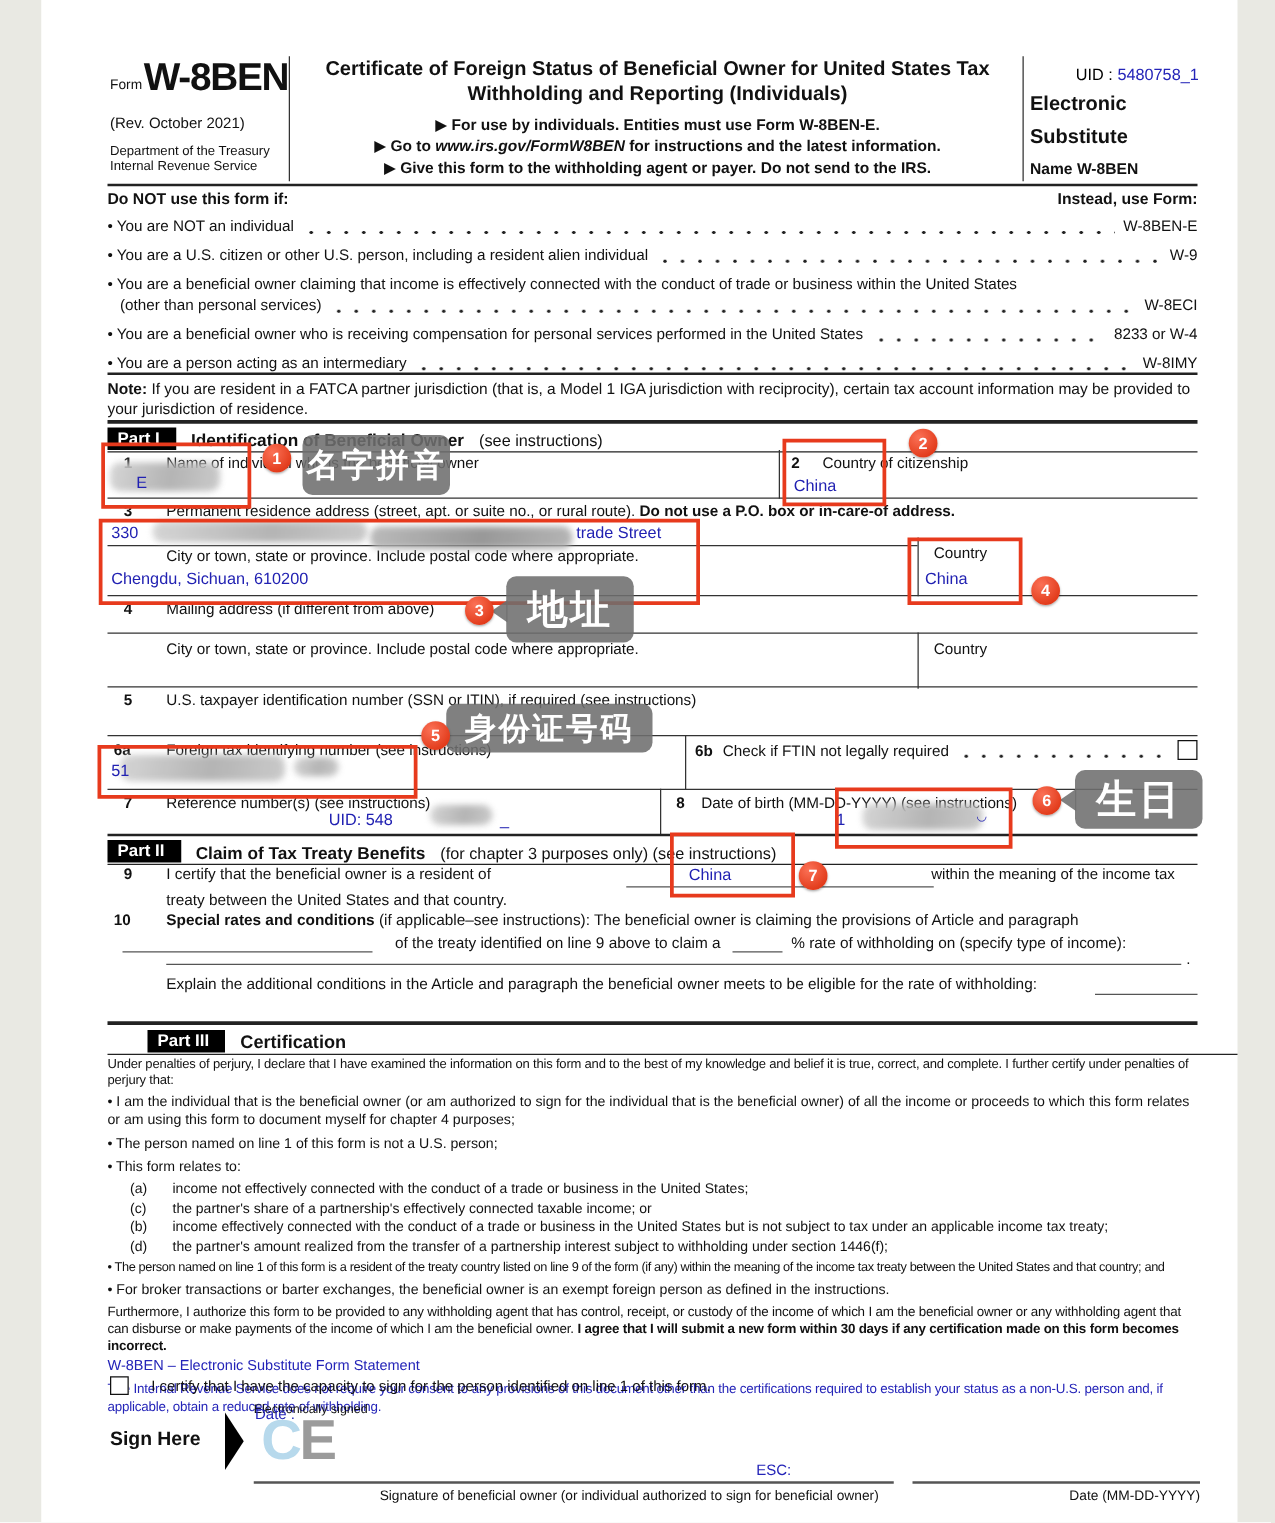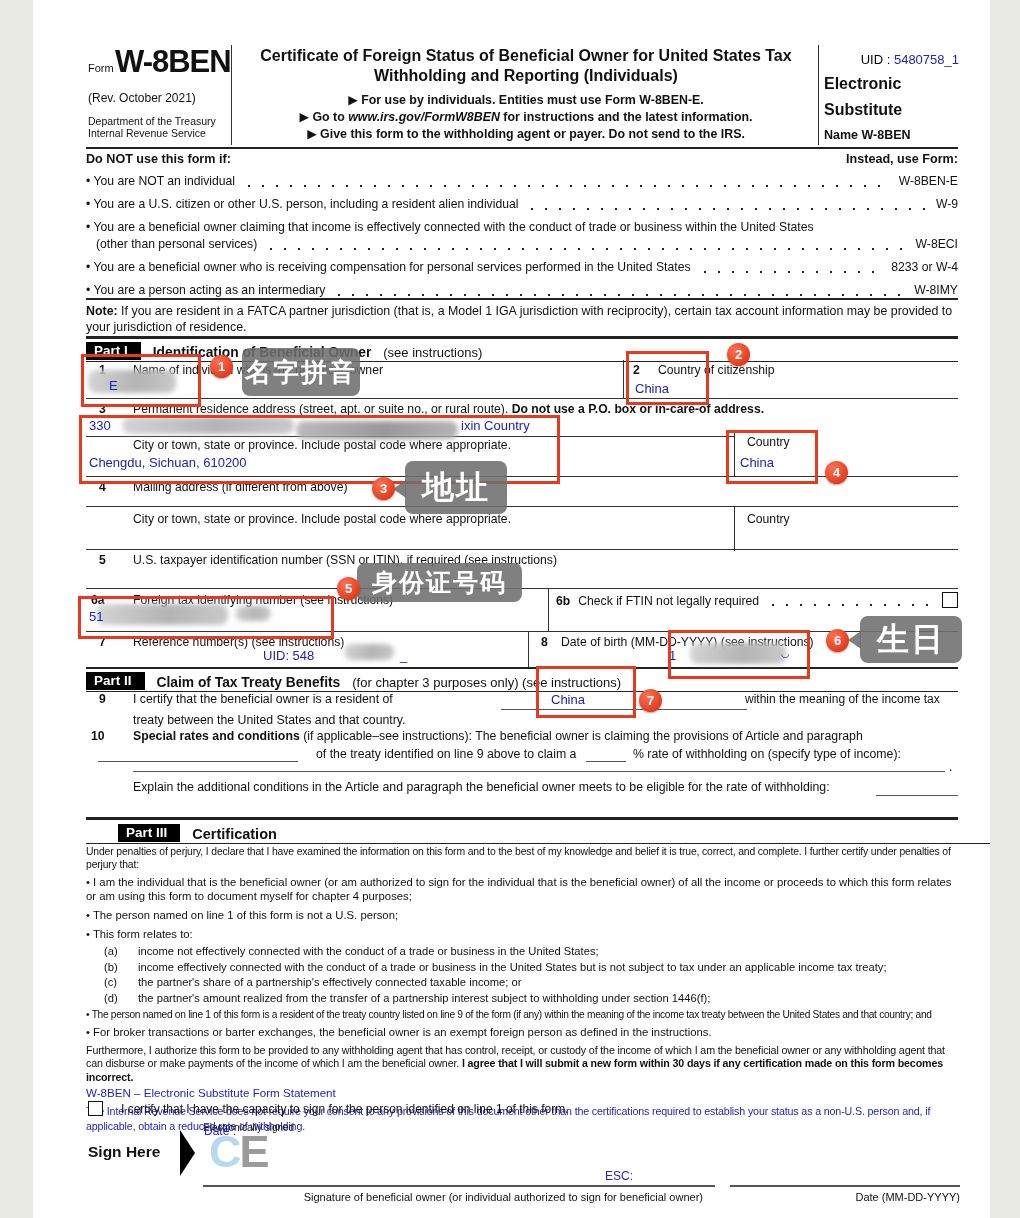--- a/index.html
+++ b/index.html
@@ -112,21 +112,21 @@
     <span class="abs num" style="left:600px;top:363px;">2</span>
     <span class="abs lbl" style="left:625px;top:363px;">Country of citizenship</span>
     <span class="abs val" style="left:602px;top:381px;">China</span>
     <div class="hline" style="left:53px;top:398px;width:872px;"></div>
 
     <span class="abs num" style="left:66px;top:402px;">3</span>
     <span class="abs lbl" style="left:100px;top:402px;"><span>Permanent residence address (street, apt. or suite no., or rural route). </span><b>Do not use a P.O. box or in-care-of address.</b></span>
     <span class="abs val" style="left:56px;top:418px;">330</span>
     <div class="blur" style="left:89px;top:417px;width:172px;height:17px;"></div>
     <div class="blur dark" style="left:263px;top:421px;width:162px;height:18px;"></div>
-    <span class="abs val" style="left:428px;top:418px;">ixin Country</span>
+    <span class="abs val" style="left:428px;top:418px;">trade Street</span>
     <div class="hline" style="left:53px;top:436px;width:648px;"></div>
     <div class="vline" style="left:701px;top:430px;height:47px;"></div>
     <span class="abs lbl" style="left:714px;top:435px;">Country</span>
     <span class="abs val" style="left:707px;top:455px;">China</span>
     <span class="abs lbl" style="left:100px;top:438px;">City or town, state or province. Include postal code where appropriate.</span>
     <span class="abs val" style="left:56px;top:455px;">Chengdu, Sichuan, 610200</span>
     <div class="hline" style="left:53px;top:476px;width:872px;"></div>
 
     <span class="abs num" style="left:66px;top:480px;">4</span>
     <span class="abs lbl" style="left:100px;top:480px;">Mailing address (if different from above)</span>
@@ -193,22 +193,22 @@
     <div class="bar" style="top:821px;height:21px;padding-left:32px;">
       <span class="badge">Part III</span>
       <span class="bartitle" style="font-size:14.5px;">Certification</span>
     </div>
     <div class="cert">
       <div class="fine">Under penalties of perjury, I declare that I have examined the information on this form and to the best of my knowledge and belief it is true, correct, and complete. I further certify under penalties of perjury that:</div>
       <div class="cb bull">I am the individual that is the beneficial owner (or am authorized to sign for the individual that is the beneficial owner) of all the income or proceeds to which this form relates or am using this form to document myself for chapter 4 purposes;</div>
       <div class="cb bull">The person named on line 1 of this form is not a U.S. person;</div>
       <div class="cb bull">This form relates to:</div>
       <div class="sub"><span class="ltr">(a)</span><span>income not effectively connected with the conduct of a trade or business in the United States;</span></div>
+      <div class="sub"><span class="ltr">(c)</span><span>the partner's share of a partnership's effectively connected taxable income; or</span></div>
       <div class="sub"><span class="ltr">(b)</span><span>income effectively connected with the conduct of a trade or business in the United States but is not subject to tax under an applicable income tax treaty;</span></div>
-      <div class="sub"><span class="ltr">(c)</span><span>the partner's share of a partnership's effectively connected taxable income; or</span></div>
       <div class="sub"><span class="ltr">(d)</span><span>the partner's amount realized from the transfer of a partnership interest subject to withholding under section 1446(f);</span></div>
       <div class="cb bull" style="font-size:10.2px;letter-spacing:-0.3px;">The person named on line 1 of this form is a resident of the treaty country listed on line 9 of the form (if any) within the meaning of the income tax treaty between the United States and that country; and</div>
       <div class="cb bull">For broker transactions or barter exchanges, the beneficial owner is an exempt foreign person as defined in the instructions.</div>
       <div class="fine" style="margin-top:4px;font-size:10.7px;"><span>Furthermore, I authorize this form to be provided to any withholding agent that has control, receipt, or custody of the income of which I am the beneficial owner or any withholding agent that can disburse or make payments of the income of which I am the beneficial owner. </span><b>I agree that I will submit a new form within 30 days if any certification made on this form becomes incorrect.</b></div>
       <div class="blue" style="font-size:11.6px;margin-top:2px;">W-8BEN – Electronic Substitute Form Statement</div>
       <div class="fine blue" style="margin-top:5px;font-size:10.7px;line-height:1.4;">The Internal Revenue Service does not require your consent to any provisions of this document other than the certifications required to establish your status as a non-U.S. person and, if applicable, obtain a reduced rate of withholding.</div>
     </div>
     <div class="cbox" style="left:55px;top:1101px;"></div>
     <span class="abs" style="left:88px;top:1102px;font-size:12px;">I certify that I have the capacity to sign for the person identified on line 1 of this form.</span>
 

